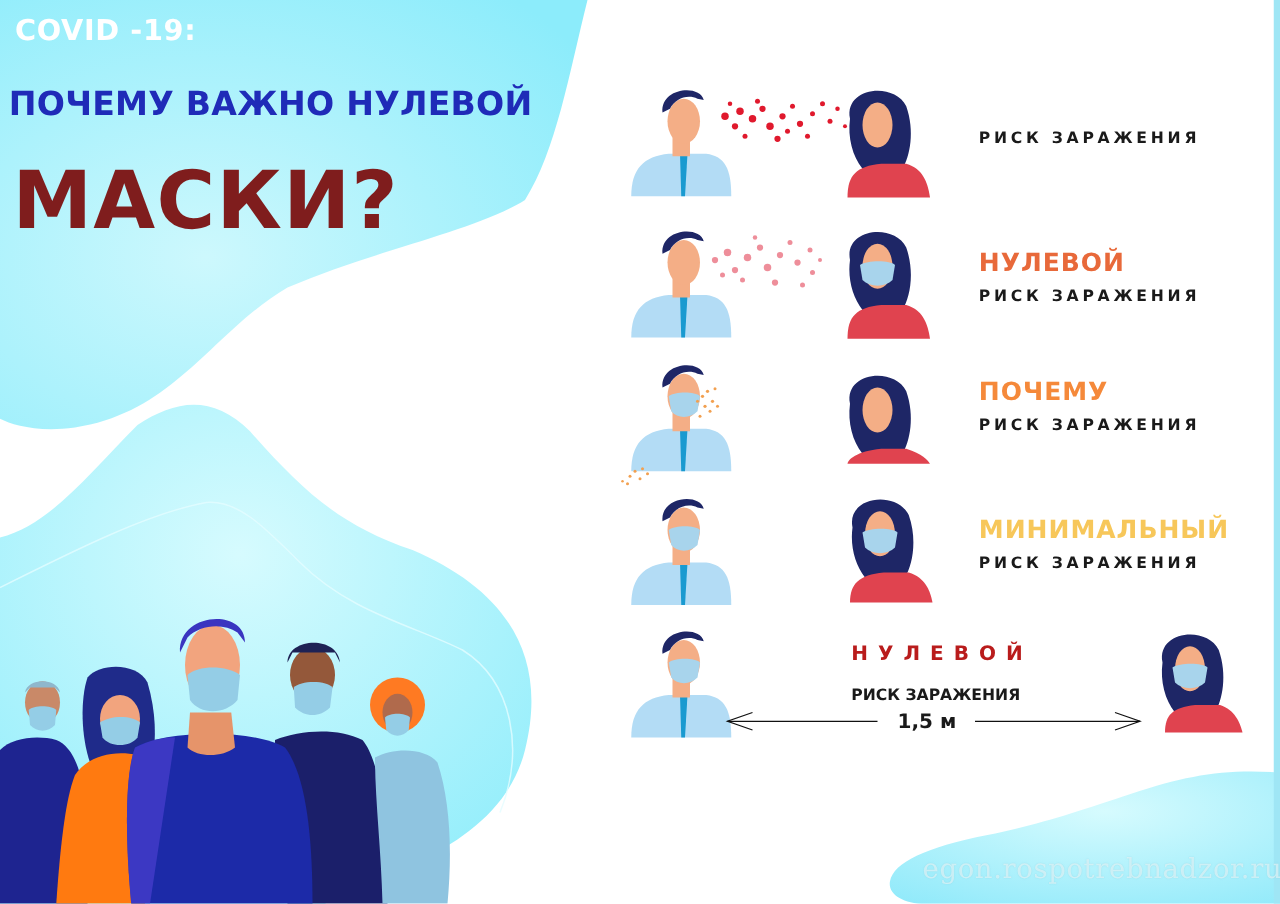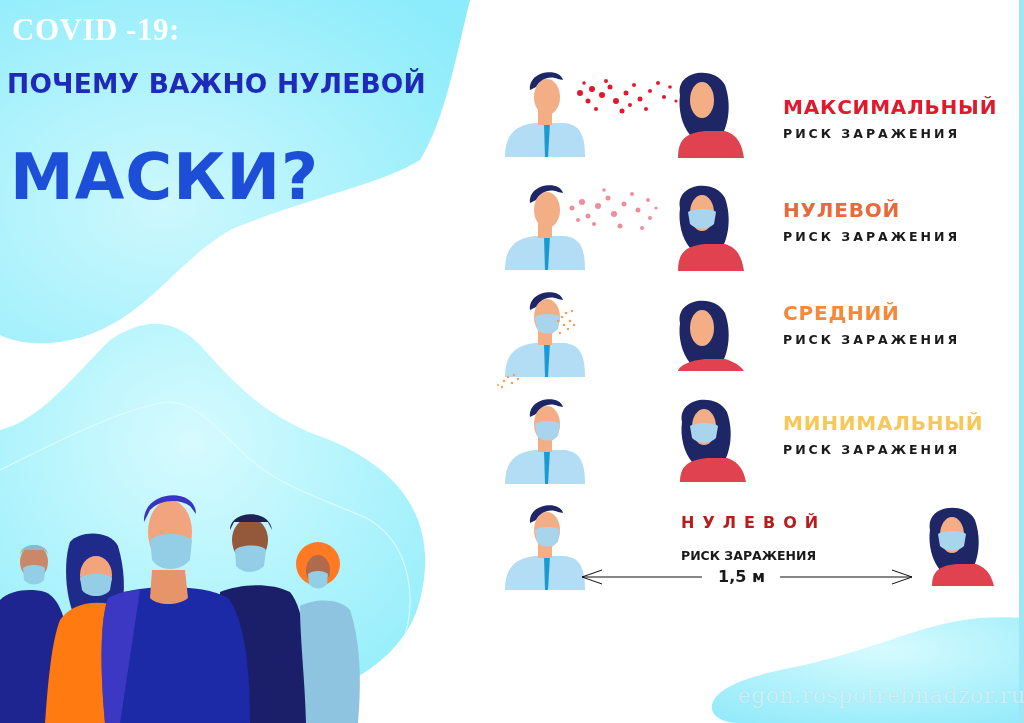--- a/index.html
+++ b/index.html
@@ -1,21 +1,21 @@
 <!DOCTYPE html>
 <html><head>
 <meta charset="utf-8">
 <style>
   * { margin: 0; padding: 0; box-sizing: border-box; }
   html, body { width: 1024px; height: 723px; overflow: hidden; background: #ffffff; }
   body { position: relative; font-family: "DejaVu Sans", "Liberation Sans", sans-serif; }
   .bg { position: absolute; left: 0; top: 0; width: 1024px; height: 723px; }
-  .title-covid { position: absolute; left: 12px; top: 12px; color: #ffffff; font-weight: bold; font-size: 31px; letter-spacing: 0.5px; font-family: Liberation Serif, serif; }
+  .title-covid { position: absolute; left: 12px; top: 12px; color: #ffffff; font-weight: bold; font-size: 23px; letter-spacing: 0.5px; }
   .title-why { position: absolute; left: 7px; top: 68px; color: #1f2bb8; font-weight: bold; font-size: 26.5px; letter-spacing: 0.2px; }
-  .title-masks { position: absolute; left: 10px; top: 140px; color: #1d4ed8; font-weight: bold; font-size: 64px; letter-spacing: 1px; }
+  .title-masks { position: absolute; left: 10px; top: 124px; color: #7f1d1d; font-weight: bold; font-size: 64px; letter-spacing: 1px; }
   .risk { position: absolute; }
   .risk-level { font-weight: bold; font-size: 20px; letter-spacing: 0.8px; white-space: nowrap; }
   .risk-sub { font-weight: bold; font-size: 12.5px; letter-spacing: 3px; color: #1a1a1a; margin-top: 7px; white-space: nowrap; }
   .zero-level { position: absolute; left: 681px; top: 513px; font-weight: bold; font-size: 16px; letter-spacing: 8px; color: #b91c1c; }
   .zero-sub { position: absolute; left: 681px; top: 548px; font-weight: bold; font-size: 12.5px; color: #1a1a1a; }
   .zero-dist { position: absolute; left: 718px; top: 567px; font-weight: bold; font-size: 16px; color: #1a1a1a; }
   .watermark { position: absolute; left: 738px; top: 683px; font-family: "DejaVu Serif", serif; font-size: 22px; color: rgba(255,255,255,0.55); letter-spacing: 0.5px; text-shadow: 0 0 1px rgba(120,200,215,0.6); }
   .fig { position: absolute; }
 </style>
 </head>
@@ -224,29 +224,28 @@
 </svg>
 
 <svg class="fig" style="left:920px;top:500px;" width="80" height="90" viewBox="0 0 80 90">
   <path d="M10 30 C5 5 45 0 55 20 C62 40 58 60 52 70 L20 70 C12 60 8 45 10 30 Z" fill="#1e2666"></path>
   <ellipse cx="32" cy="35" rx="12" ry="18" fill="#f4ae86"></ellipse>
   <path d="M18 34 C24 30 42 30 46 34 L44 46 C38 52 26 52 20 46 Z" fill="#a8d4ec"></path>
   <path d="M12 86 C12 72 18 66 36 64 L56 64 C68 68 72 78 74 86 Z" fill="#e0434f"></path>
 </svg>
 
 <div class="risk" style="left:783px;top:95px;">
-  <div class="risk-level" style="color:#e0192d;">МАКСИМАЛЬНЫЙ</div>
   <div class="risk-sub">РИСК ЗАРАЖЕНИЯ</div>
 </div>
 <div class="risk" style="left:783px;top:198px;">
   <div class="risk-level" style="color:#e8693a;">НУЛЕВОЙ</div>
   <div class="risk-sub">РИСК ЗАРАЖЕНИЯ</div>
 </div>
 <div class="risk" style="left:783px;top:301px;">
-  <div class="risk-level" style="color:#f5893a;">СРЕДНИЙ</div>
+  <div class="risk-level" style="color:#f5893a;">ПОЧЕМУ</div>
   <div class="risk-sub">РИСК ЗАРАЖЕНИЯ</div>
 </div>
 <div class="risk" style="left:783px;top:411px;">
   <div class="risk-level" style="color:#f7c75a;text-align:center;">МИНИМАЛЬНЫЙ</div>
   <div class="risk-sub">РИСК ЗАРАЖЕНИЯ</div>
 </div>
 
 <div class="zero-level">НУЛЕВОЙ</div>
 <div class="zero-sub">РИСК ЗАРАЖЕНИЯ</div>
 <div class="zero-dist">1,5 м</div>

